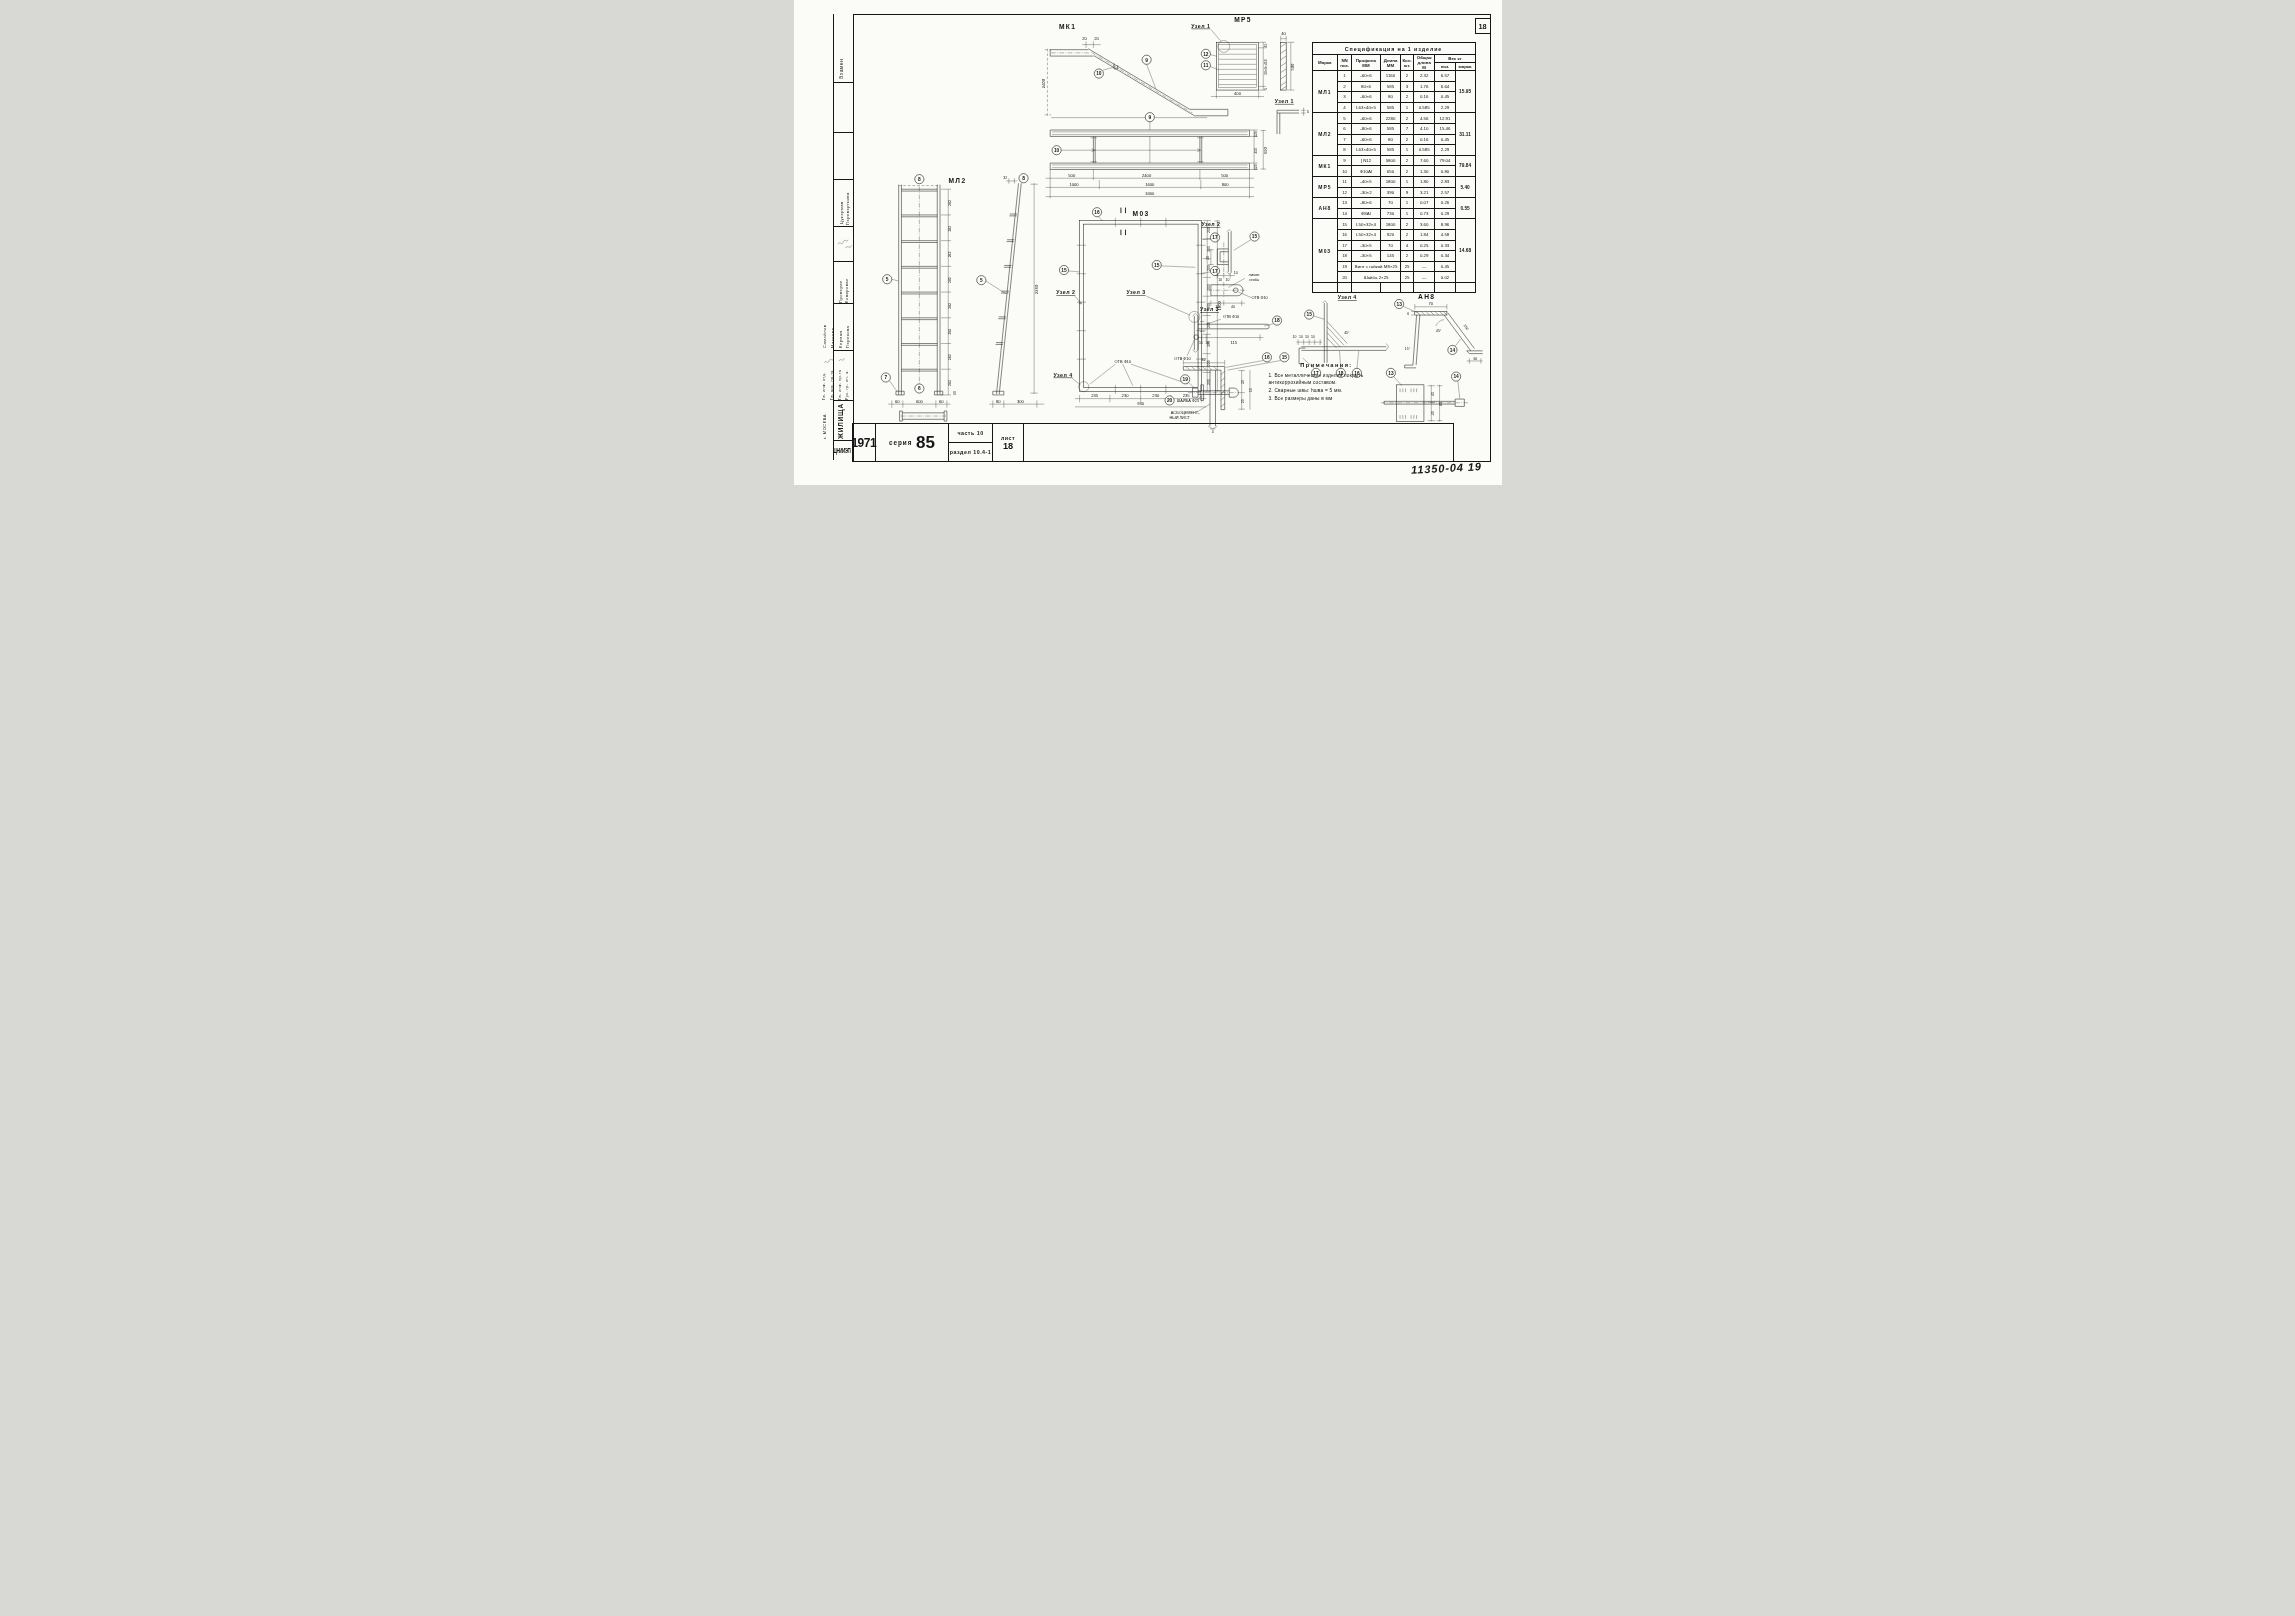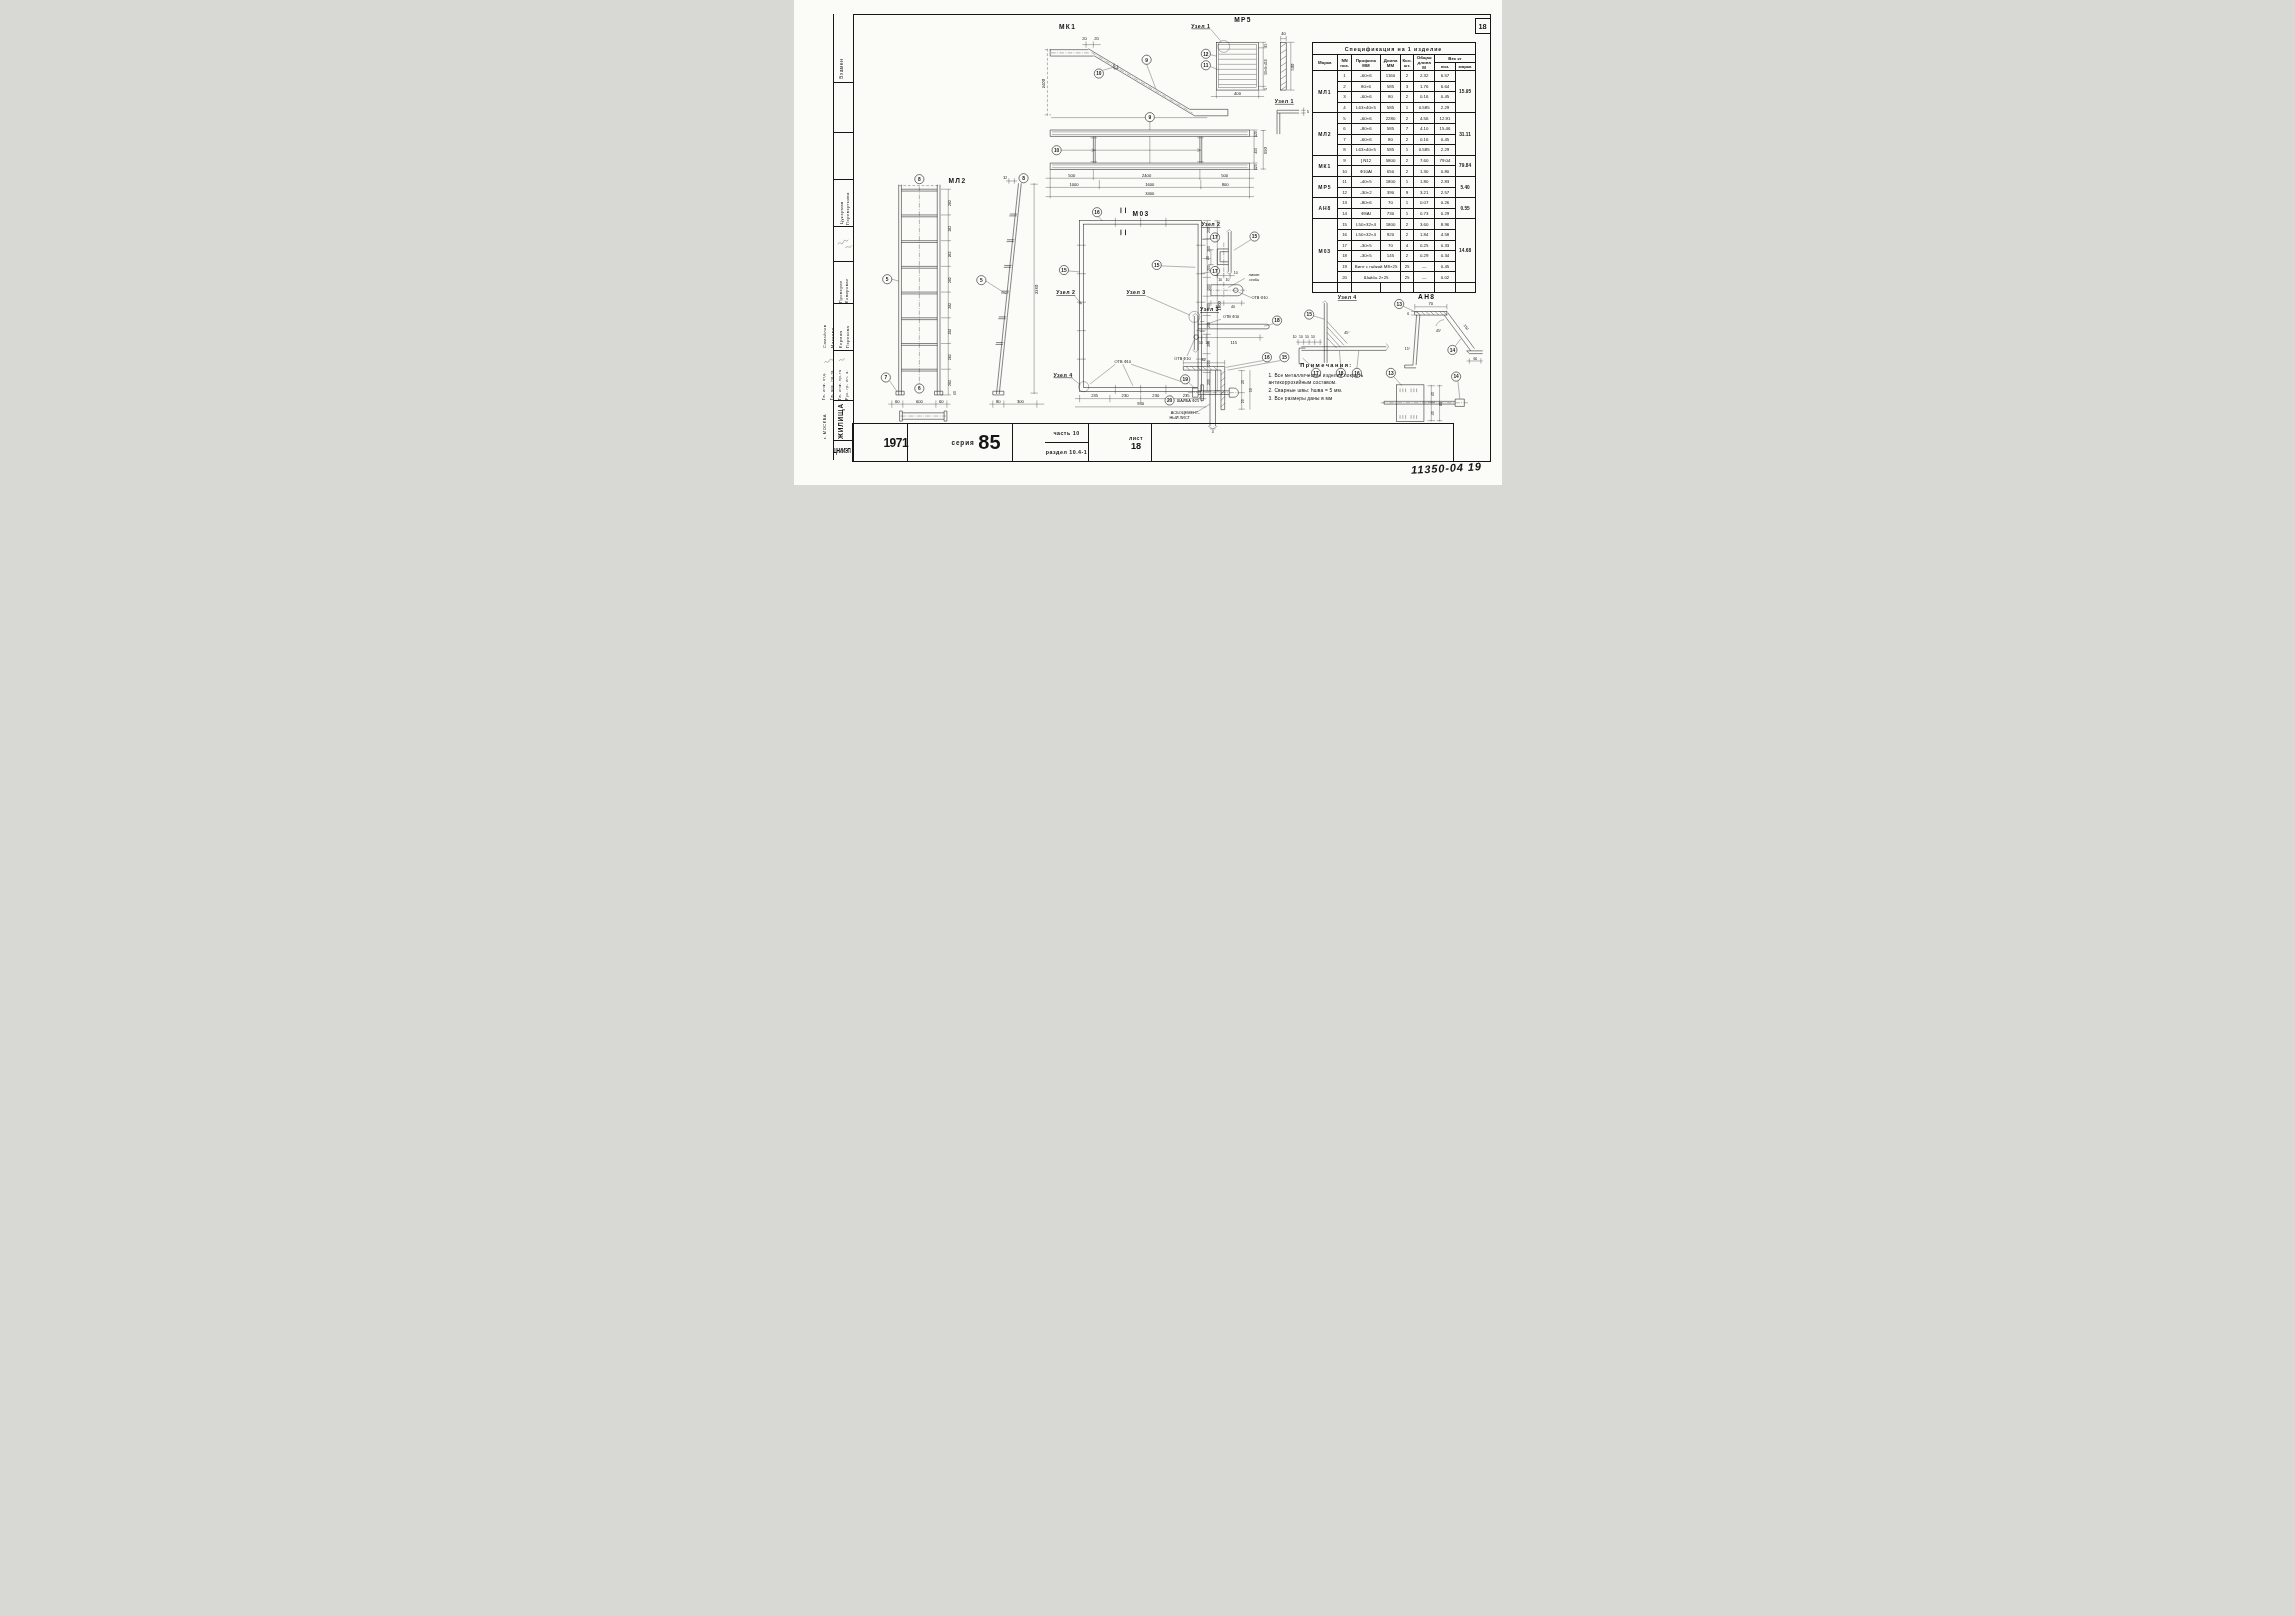--- a/index.html
+++ b/index.html
@@ -23,26 +23,26 @@
   #spec thead th{font-weight:bold;}
   #spec tbody td{height:9.6px;}
   #spec td.marka{font-size:5px;letter-spacing:0.9px;font-weight:bold;}
   #spec td.gw{font-size:4.8px;font-weight:bold;}
   
   #notes{left:475px;top:362px;width:116px;font-size:4.8px;line-height:1.35;}
   #notes .ntitle{text-align:center;font-size:5.7px;letter-spacing:1.4px;font-weight:bold;margin-bottom:3.7px;}
   #notes .nitem{margin-bottom:1.4px;letter-spacing:0.2px;}
   
   #tblock{left:58px;top:423px;width:600px;height:37px;border:1px solid #161616;display:flex;}
-  #tblock .cell{border-right:0.9px solid #161616;display:flex;align-items:center;justify-content:center;margin-left:32px;}
+  #tblock .cell{border-right:0.9px solid #161616;display:flex;align-items:center;justify-content:center;}
   #tb-year{width:22.5px;font-size:12px;font-weight:bold;letter-spacing:-0.5px;}
   #tb-title{width:431px;font-size:8.7px;letter-spacing:1.8px;font-weight:bold;}
   #tb-series{width:72px;gap:3.7px;}
   #tb-series .w1{font-size:6.4px;letter-spacing:0.9px;font-weight:bold;}
-  #tb-series .w2{font-size:20px;font-weight:bold;}
+  #tb-series .w2{font-size:17px;font-weight:bold;}
   #tb-pr{width:43px;flex-direction:column;padding:0;}
   #tb-pr .half{width:100%;height:50%;display:flex;align-items:center;justify-content:center;
       font-size:5.3px;font-weight:bold;letter-spacing:0.5px;}
   #tb-pr .half:first-child{border-bottom:0.9px solid #161616;}
   #tb-sheet{width:30px;flex-direction:column;border-right:0;}
   #tb-sheet .w1{font-size:5.3px;font-weight:bold;letter-spacing:0.5px;}
   #tb-sheet .w2{font-size:9.2px;font-weight:bold;}
   #handnote{left:617px;top:462px;font-size:11px;font-style:italic;letter-spacing:0.9px;
             transform:rotate(-3deg);font-weight:bold;}
   

